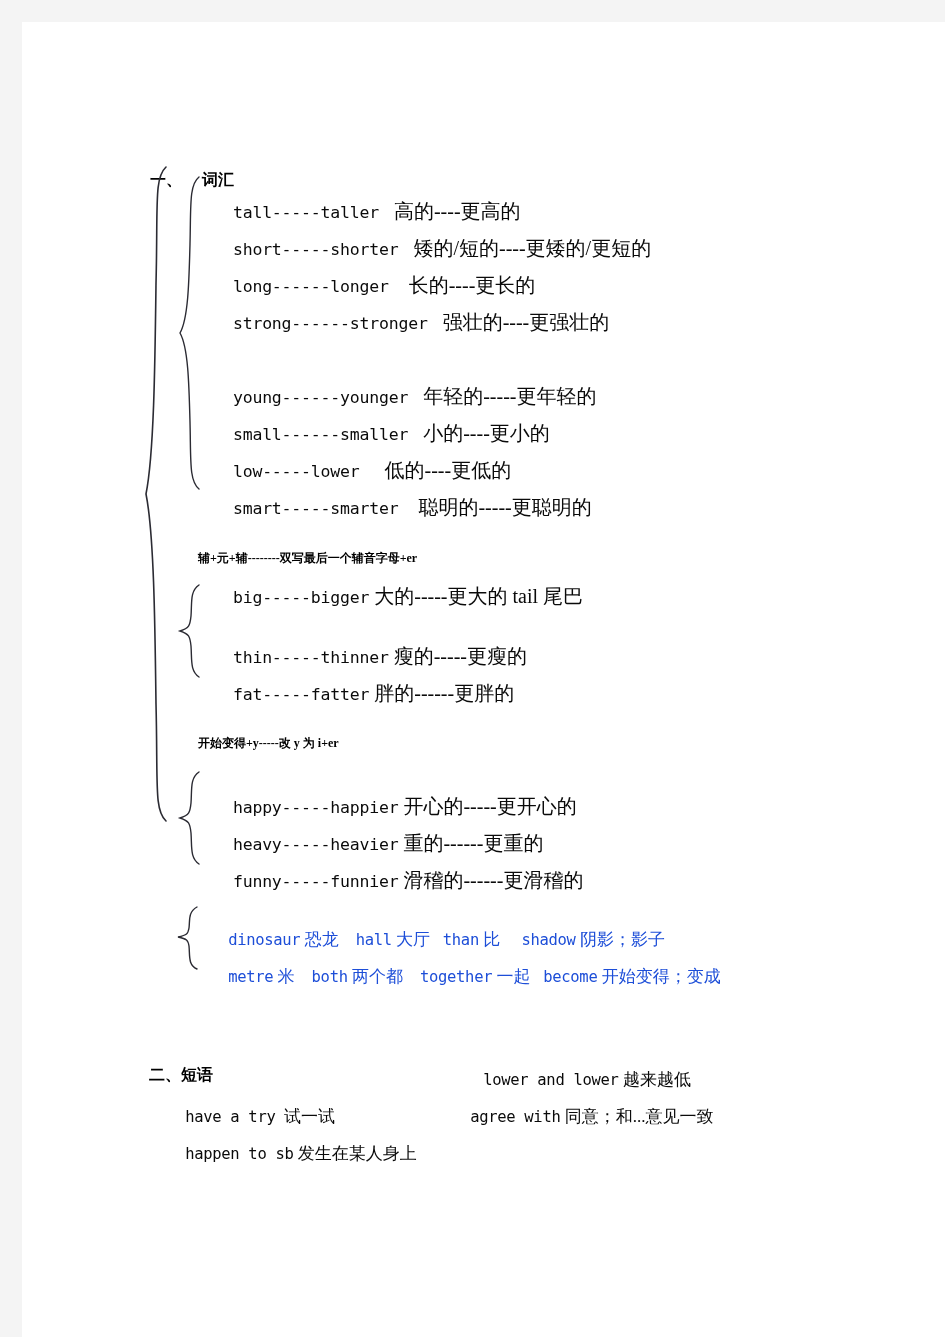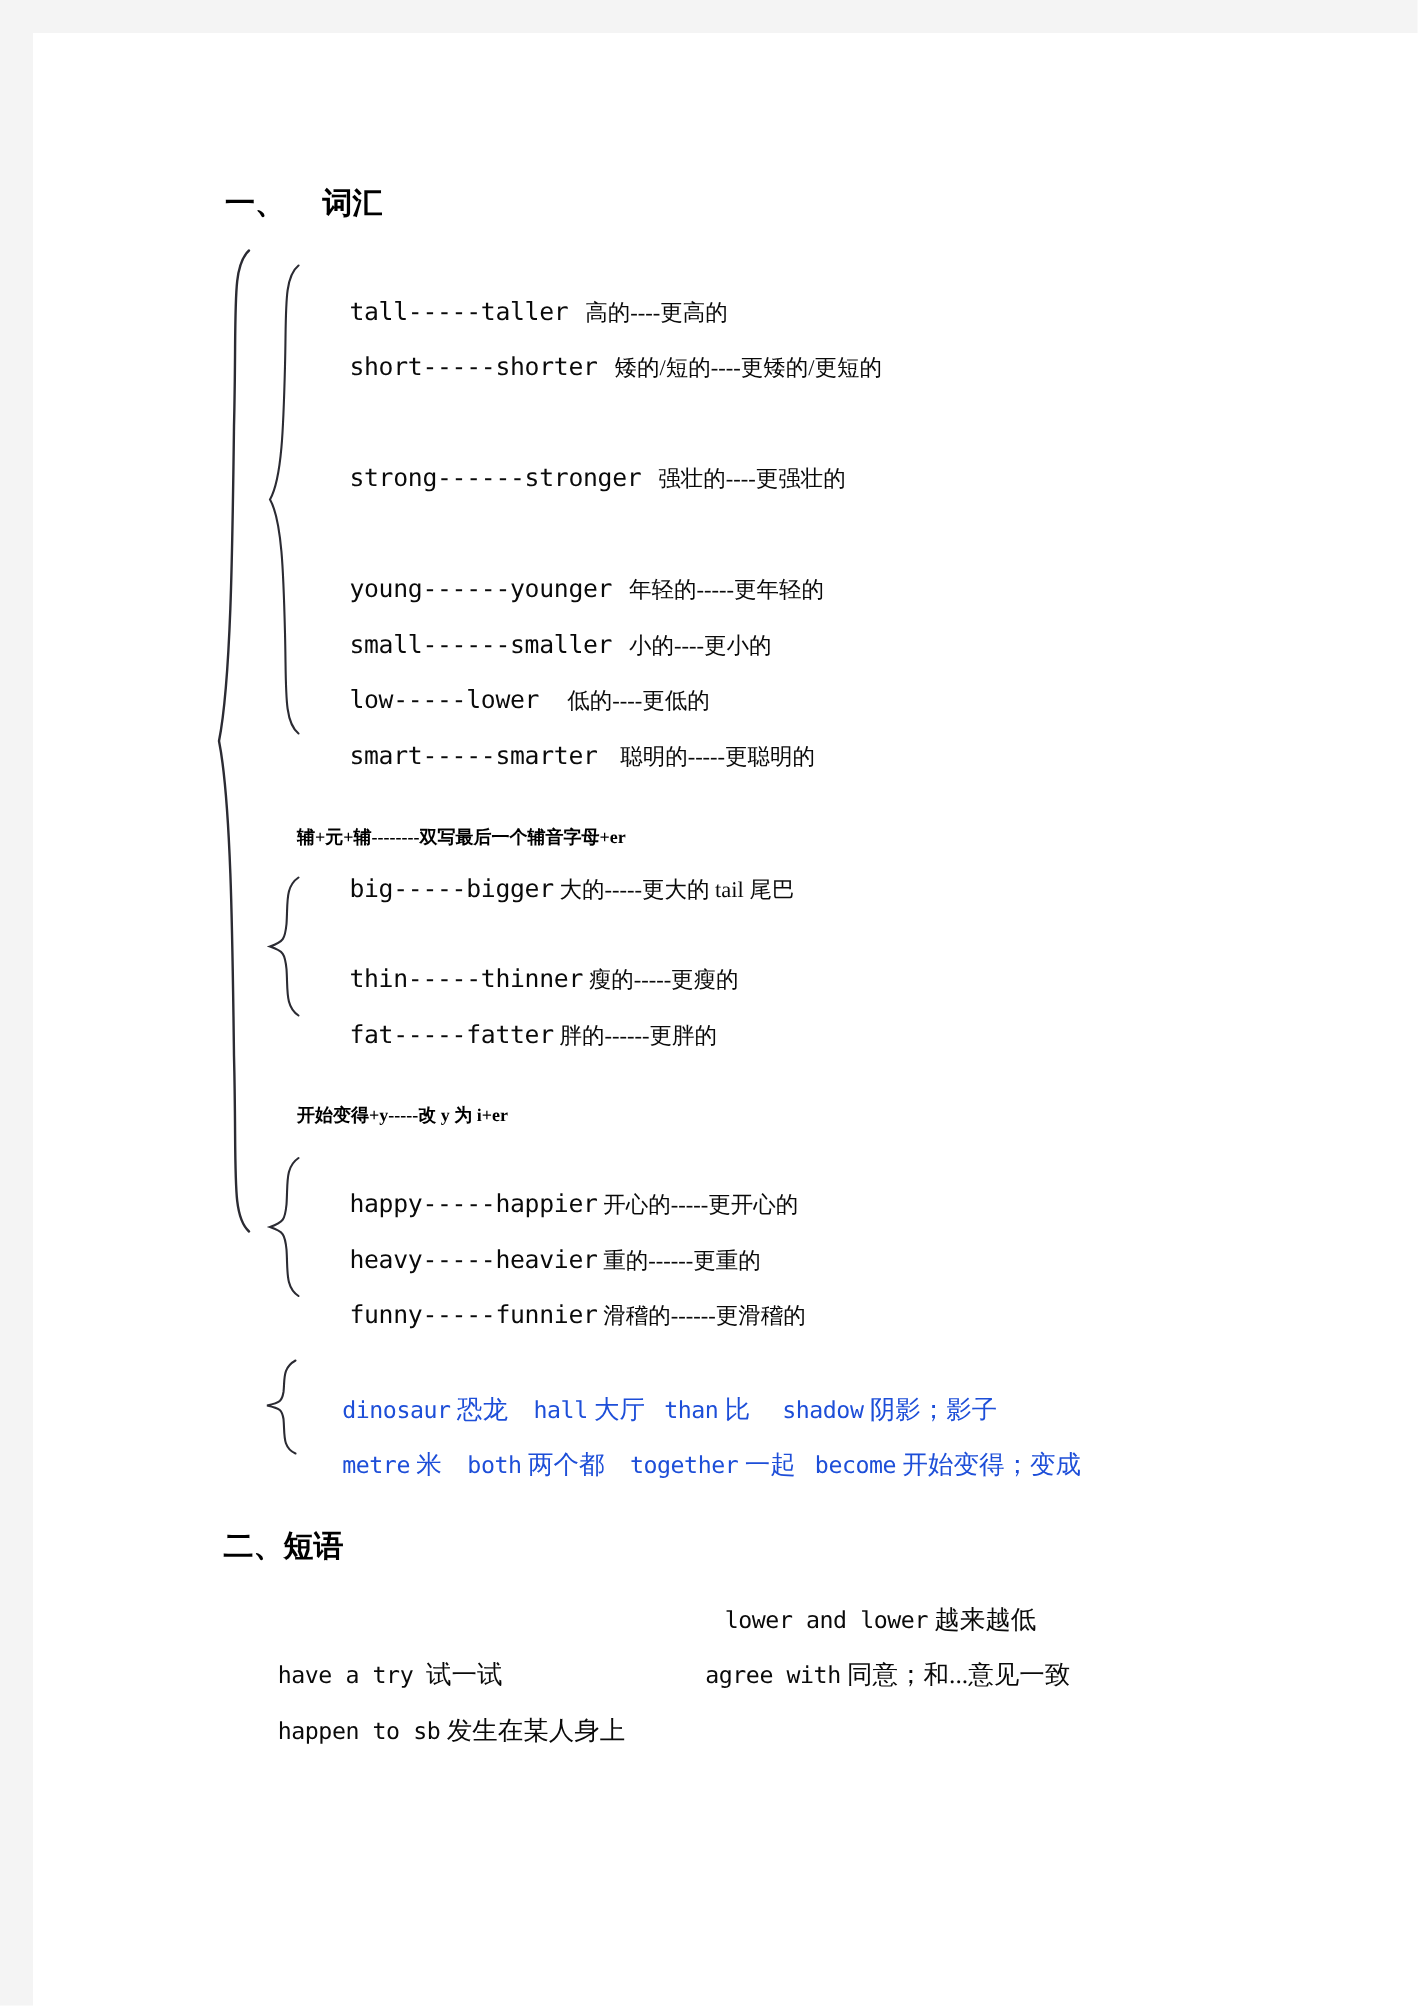--- a/index.html
+++ b/index.html
@@ -36,35 +36,36 @@
     width: 923px;
     height: 1315px;
     background: #ffffff;
   }
 
   
   .sec-head {
     position: absolute;
     font-family: "Liberation Serif", "DejaVu Serif", serif;
     font-weight: bold;
-    font-size: 20px;
+    font-size: 16px;
     color: #000;
     white-space: pre;
+    margin-top: 48px;
   }
   .vline {
     position: absolute;
     font-size: 16.5px;
     color: #0a0a0a;
     white-space: pre;
     font-family: "DejaVu Sans Mono", "Liberation Mono", monospace;
     letter-spacing: -0.2px;
   }
   .vline .cn {
     font-family: "Liberation Serif", "DejaVu Serif", serif;
-    font-size: 15px;
+    font-size: 20px;
     letter-spacing: 0;
     text-align: center;
   }
   .rule-line {
     position: absolute;
     font-family: "Liberation Serif", "DejaVu Serif", serif;
     font-weight: bold;
     font-size: 12px;
     color: #000;
     white-space: pre;
@@ -140,20 +141,23 @@
   </div>
 
   <div class="vline" style="left:172px; top:157px;">
     <span>tall-----taller</span><span class="cn">&nbsp;&nbsp;&nbsp;</span><span class="cn">高的----更高的</span>
   </div>
 
   <div class="vline" style="left:172px; top:194px;">
     <span>short-----shorter</span><span class="cn">&nbsp;&nbsp;&nbsp;</span><span class="cn">矮的/短的----更矮的/更短的</span>
   </div>
 
+  <div class="vline" style="left:172px; top:231px;">
+    <span>long------longer</span><span class="cn">&nbsp;&nbsp;&nbsp;&nbsp;</span><span class="cn">长的----更长的</span>
+  </div>
 
   <div class="vline" style="left:172px; top:268px;">
     <span>strong------stronger</span><span class="cn">&nbsp;&nbsp;&nbsp;</span><span class="cn">强壮的----更强壮的</span>
   </div>
 
 
   <div class="vline" style="left:172px; top:342px;">
     <span>young------younger</span><span class="cn">&nbsp;&nbsp;&nbsp;</span><span class="cn">年轻的-----更年轻的</span>
   </div>
 

